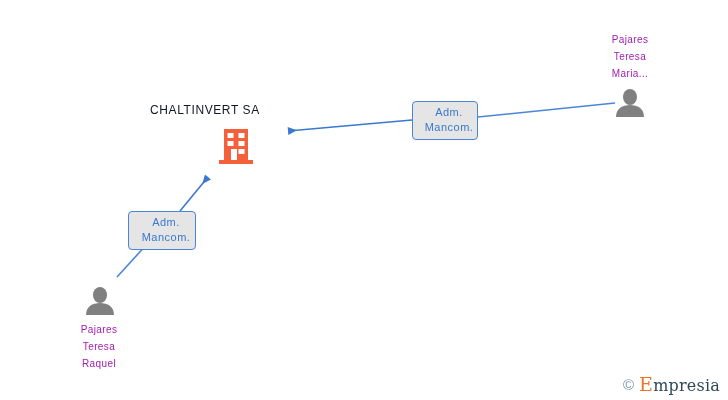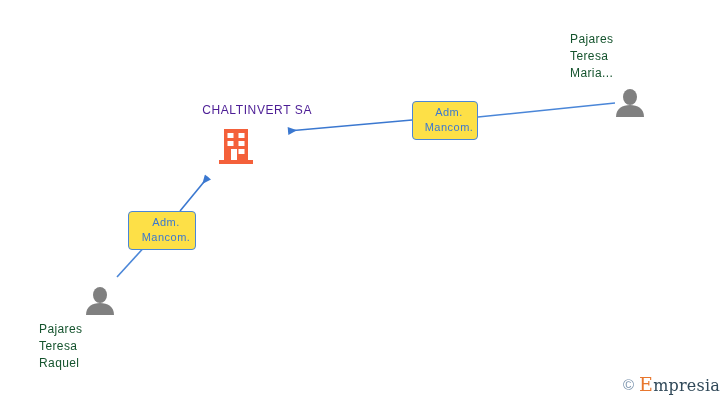--- a/index.html
+++ b/index.html
@@ -23,48 +23,48 @@
   }
   .svg-layer {
     position: absolute;
     left: 0;
     top: 0;
     width: 728px;
     height: 400px;
   }
   .node-label {
     position: absolute;
-    color: #14532d;
-    font-size: 12px;
+    color: #a21caf;
+    font-size: 10px;
     line-height: 17px;
     letter-spacing: 0.4px;
-    text-align: left;
+    text-align: center;
     white-space: pre-line;
     user-select: none;
   }
   .company-title {
     position: absolute;
-    left: 142px;
+    left: 150px;
     top: 103px;
     width: 170px;
-    text-align: right;
-    color: #4c1d95;
+    text-align: left;
+    color: #0f172a;
     font-size: 12px;
     letter-spacing: 0.6px;
     white-space: nowrap;
   }
   .person-label {
     width: 120px;
   }
   .label-box {
     position: absolute;
     box-sizing: border-box;
     border: 1px solid #4a86d8;
     border-radius: 4px;
-    background: #fde047;
+    background: #e5e5e5;
     color: #3b78d0;
     font-size: 11px;
     line-height: 15px;
     letter-spacing: 0.5px;
     text-align: center;
     padding: 3px 0 4px 8px;
     white-space: pre-line;
     user-select: none;
   }
   .icon-company {

